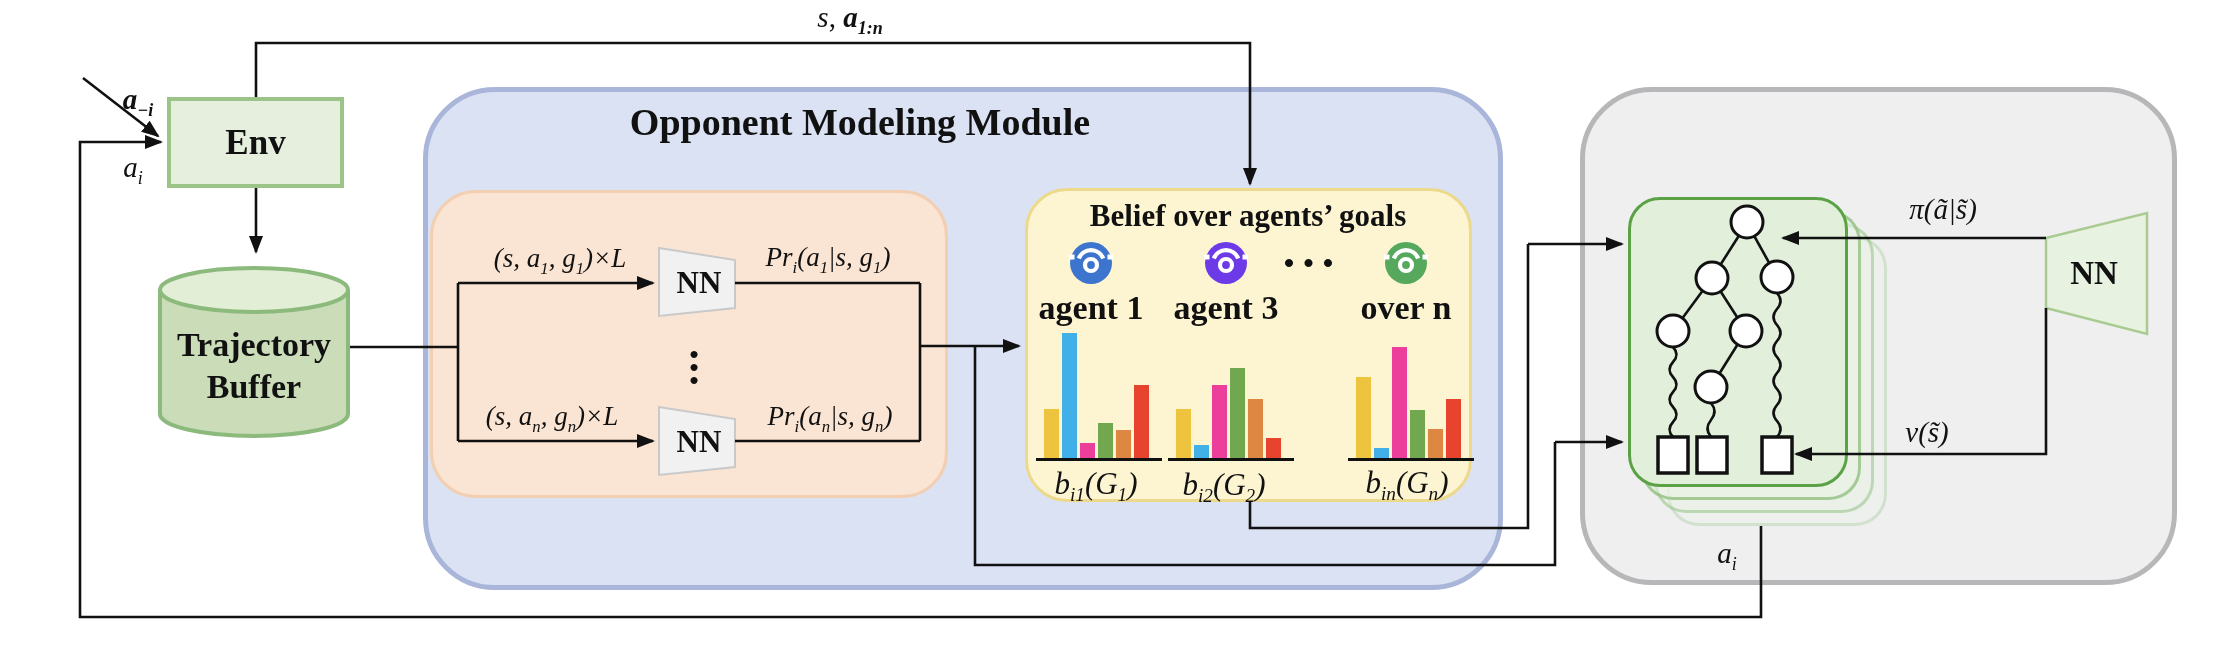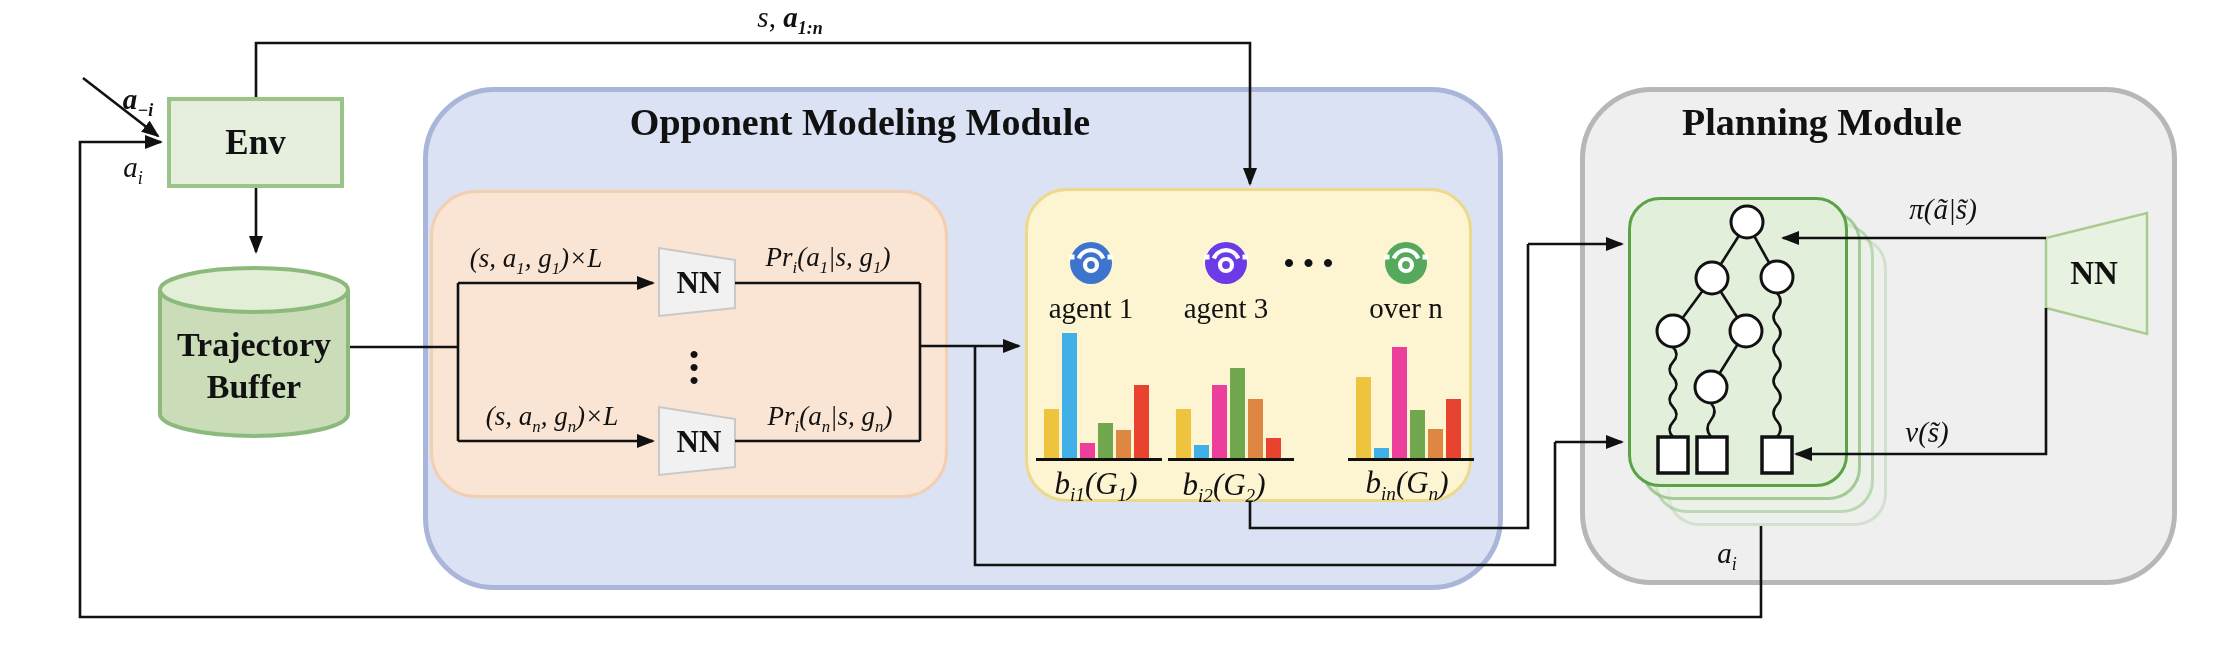--- a/index.html
+++ b/index.html
@@ -31,21 +31,21 @@
   .m-b{font-style:italic;font-weight:bold;}
   .m-s{font-style:italic;font-size:.62em;vertical-align:-0.38em;}
   .m-bs{font-style:italic;font-weight:bold;font-size:.62em;vertical-align:-0.38em;}
   .envbox{left:167px;top:97px;width:177px;height:91px;background:#e6efdd;
           border:4px solid #9bc489;display:flex;align-items:center;justify-content:center;
           font-weight:bold;font-size:35px;box-sizing:border-box;}
   .cyl{left:156px;top:256px;width:196px;height:192px;}
   .cyl-text{position:absolute;left:0;width:196px;text-align:center;font-weight:bold;font-size:34px;line-height:1;}
   .nn-label{position:absolute;transform:translate(-50%,-50%);font-weight:bold;font-size:31px;}
   .agent-icon{position:absolute;width:44px;height:44px;}
-  .agent-label{position:absolute;transform:translate(-50%,-50%);font-size:29px;}
+  .agent-label{position:absolute;transform:translate(-50%,-50%);font-size:34px;font-weight:bold;}
   .hdots{position:absolute;transform:translate(-50%,-50%);font-size:30px;font-weight:bold;letter-spacing:9px;}
   .vdots{position:absolute;transform:translate(-50%,-50%);display:flex;flex-direction:column;
          align-items:center;line-height:13px;font-size:26px;font-weight:bold;}
   .chart{position:absolute;top:333px;width:118px;height:125px;border-bottom:3px solid #111;
          display:flex;align-items:flex-end;gap:3px;padding-left:8px;box-sizing:content-box;}
   .chart .bar{width:15px;}
 </style>
 </head>
 <body>
 
@@ -136,28 +136,28 @@
     </svg>
     <div class="cyl-text" style="top:72px;">Trajectory</div>
     <div class="cyl-text" style="top:114px;">Buffer</div>
   </div>
 
   <div class="abs envbox">
     <span>Env</span>
   </div>
 
   <div class="title t38" style="left:860px;top:122px;">Opponent Modeling Module</div>
-  <div class="title t38" style="left:1822px;top:122px;">Planning Module</div>
-
-  <div class="mathlab" style="left:790px;top:20px;"><span class="m-i">s</span><span class="m-n">, </span><span class="m-b">a</span><span class="m-bs">1:n</span></div>
+  <div class="title t31" style="left:1248px;top:216px;">Belief over agents’ goals</div>
+
+  <div class="mathlab" style="left:850px;top:20px;"><span class="m-i">s</span><span class="m-n">, </span><span class="m-b">a</span><span class="m-bs">1:n</span></div>
   <div class="mathlab" style="left:138px;top:77px;margin-top:25px;"><span class="m-b">a</span><span class="m-bs">−i</span></div>
   <div class="mathlab" style="left:133px;top:170px;"><span class="m-i">a</span><span class="m-s">i</span></div>
   <div class="mathlab" style="left:1727px;top:556px;"><span class="m-i">a</span><span class="m-s">i</span></div>
 
-  <div class="mathlab m27" style="left:536px;top:261px;font-family:Liberation Serif, serif;"><span class="m-i">(s, a</span><span class="m-s">1</span><span class="m-i">, g</span><span class="m-s">1</span><span class="m-i">)×L</span></div>
+  <div class="mathlab m27" style="left:560px;top:261px;font-family:Liberation Serif, serif;"><span class="m-i">(s, a</span><span class="m-s">1</span><span class="m-i">, g</span><span class="m-s">1</span><span class="m-i">)×L</span></div>
   <div class="mathlab m27" style="left:828px;top:260px;"><span class="m-i">Pr</span><span class="m-s">i</span><span class="m-i">(a</span><span class="m-s">1</span><span class="m-i">|s, g</span><span class="m-s">1</span><span class="m-i">)</span></div>
   <div class="mathlab m27" style="left:552px;top:419px;"><span class="m-i">(s, a</span><span class="m-s">n</span><span class="m-i">, g</span><span class="m-s">n</span><span class="m-i">)×L</span></div>
   <div class="mathlab m27" style="left:830px;top:419px;"><span class="m-i">Pr</span><span class="m-s">i</span><span class="m-i">(a</span><span class="m-s">n</span><span class="m-i">|s, g</span><span class="m-s">n</span><span class="m-i">)</span></div>
   <div class="nn-label" style="left:699px;top:283px;">NN</div>
   <div class="nn-label" style="left:699px;top:442px;">NN</div>
   <div class="vdots" style="left:694px;top:367px;">
     <span>•</span>
     <span>•</span>
     <span>•</span>
   </div>

